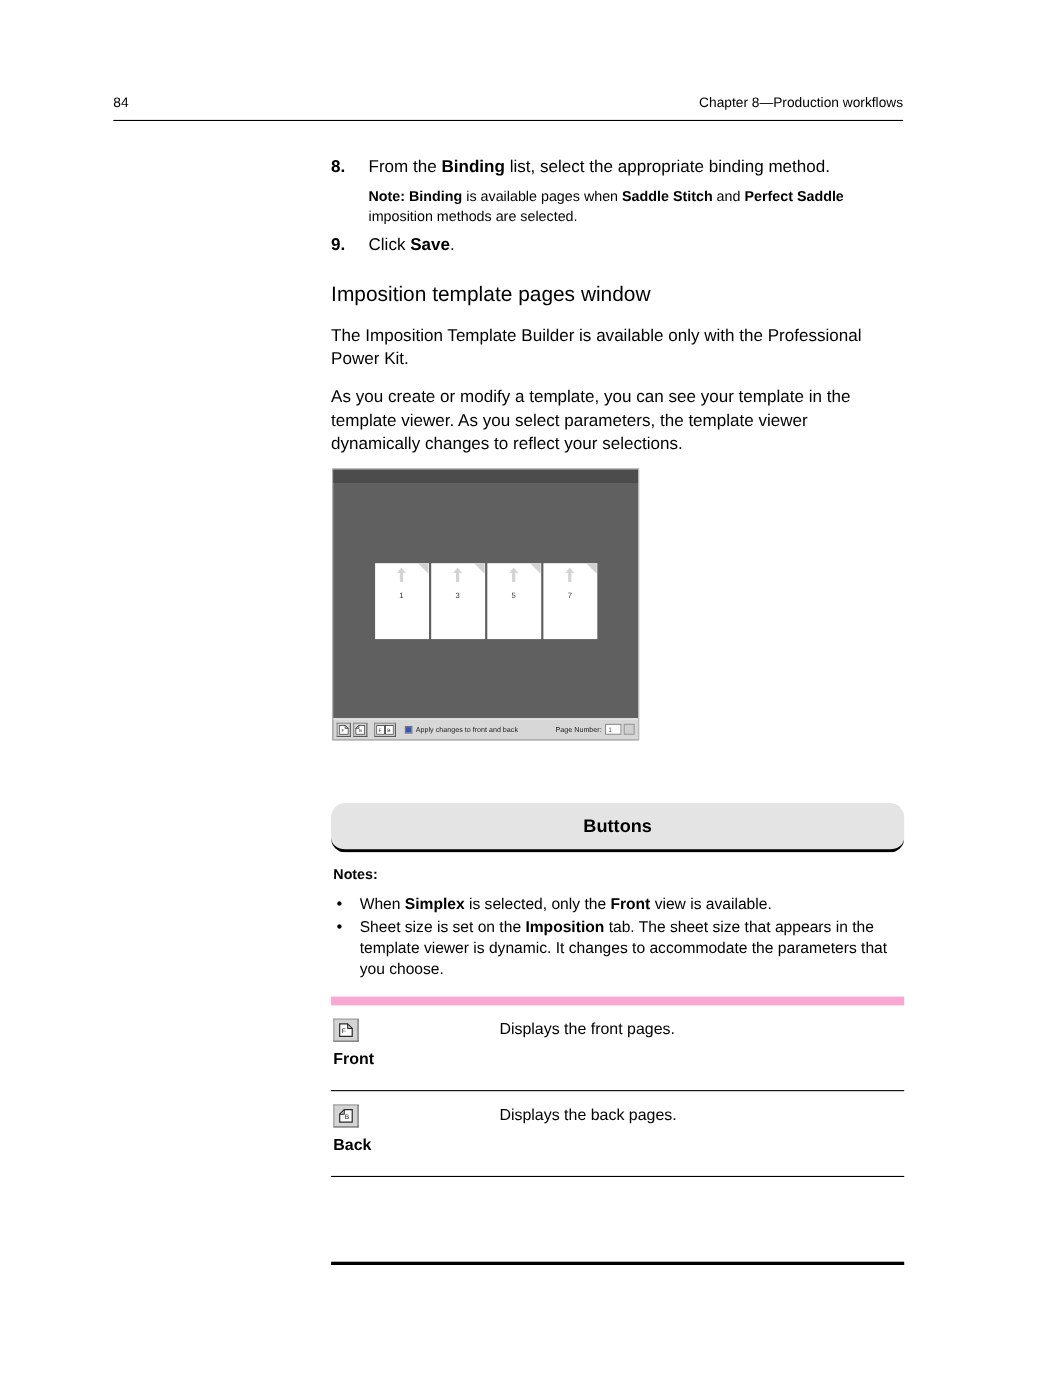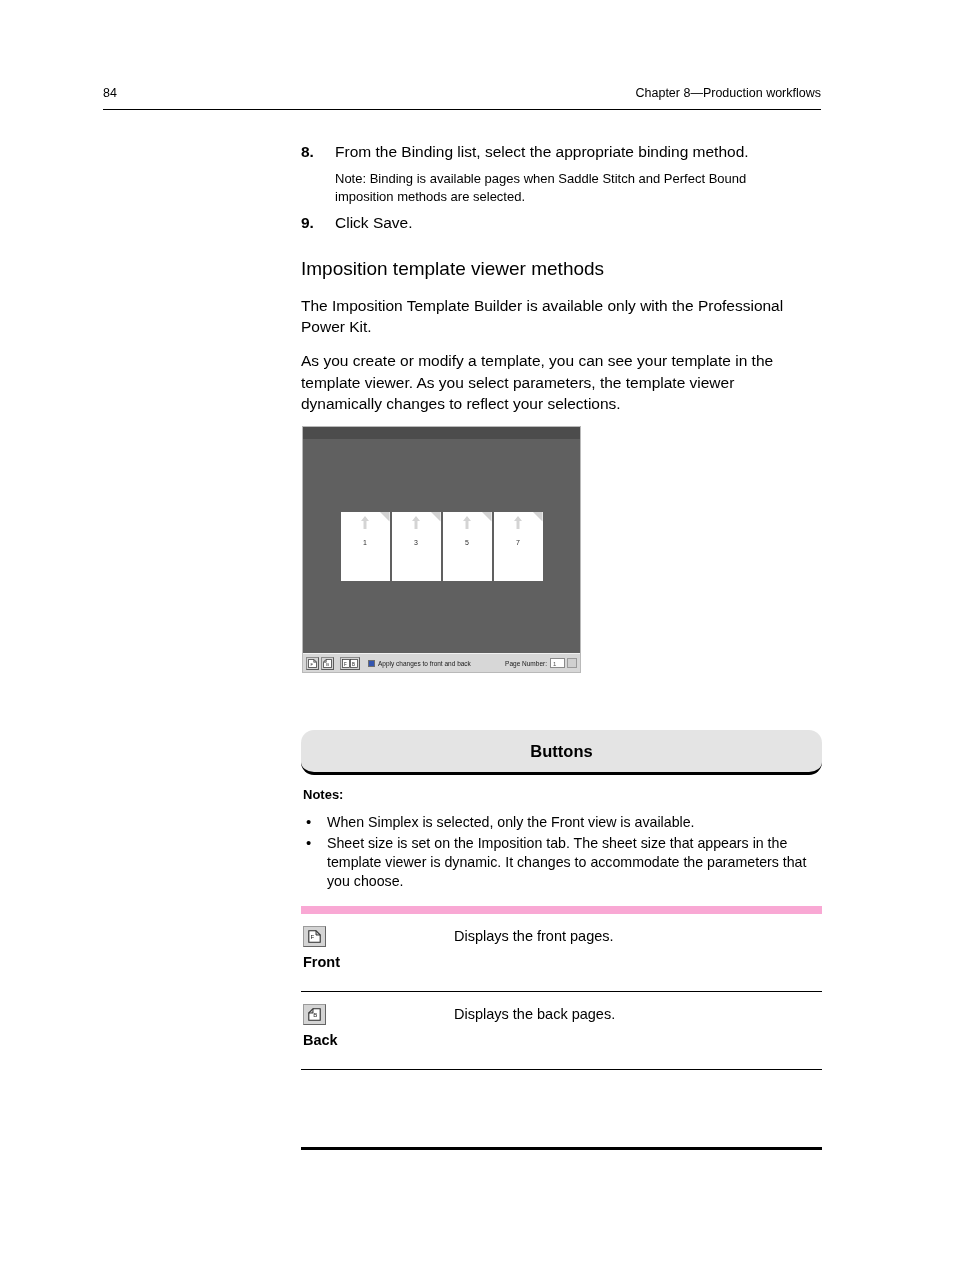--- a/index.html
+++ b/index.html
@@ -78,21 +78,21 @@
     font-weight: normal;
     margin: 25px 0 14px 0;
     line-height: 1.2;
   }
   p.para {
     font-size: 15.5px;
     line-height: 1.37;
     margin: 0 16px 13px 0;
   }
 
-  b, .b { font-weight: normal; }
+  b, .b { font-weight: bold; }
 
   
   .figure {
     position: absolute;
     left: 302px;
     top: 426px;
     width: 279px;
     height: 247px;
     background: #606060;
     border: 1px solid #b9b9b9;
@@ -329,31 +329,31 @@
   <div class="content">
 
     <div class="step">
       <div class="step-num">8.</div>
       <div class="step-text">
         <span>From the </span><b>Binding</b><span> list, select the appropriate binding method.</span>
       </div>
     </div>
 
     <div class="note-block">
-      <b>Note: </b><b>Binding</b><span> is available pages when </span><b>Saddle Stitch</b><span> and </span><b>Perfect Bound</b><span> imposition methods are selected.</span>
+      <b>Note: </b><b>Binding</b><span> is available pages when </span><b>Saddle Stitch</b><span> and </span><b>Perfect Saddle</b><span> imposition methods are selected.</span>
     </div>
 
     <div class="step">
       <div class="step-num">9.</div>
       <div class="step-text">
         <span>Click </span><b>Save</b><span>.</span>
       </div>
     </div>
 
-    <h2 class="section-title">Imposition template viewer methods</h2>
+    <h2 class="section-title">Imposition template pages window</h2>
 
     <p class="para">The Imposition Template Builder is available only with the Professional Power Kit.</p>
     <p class="para">As you create or modify a template, you can see your template in the template viewer. As you select parameters, the template viewer dynamically changes to reflect your selections.</p>
   </div>
 
   <div class="figure">
     <div class="viewer-topbar"></div>
 
     <div class="viewer-canvas">
 

